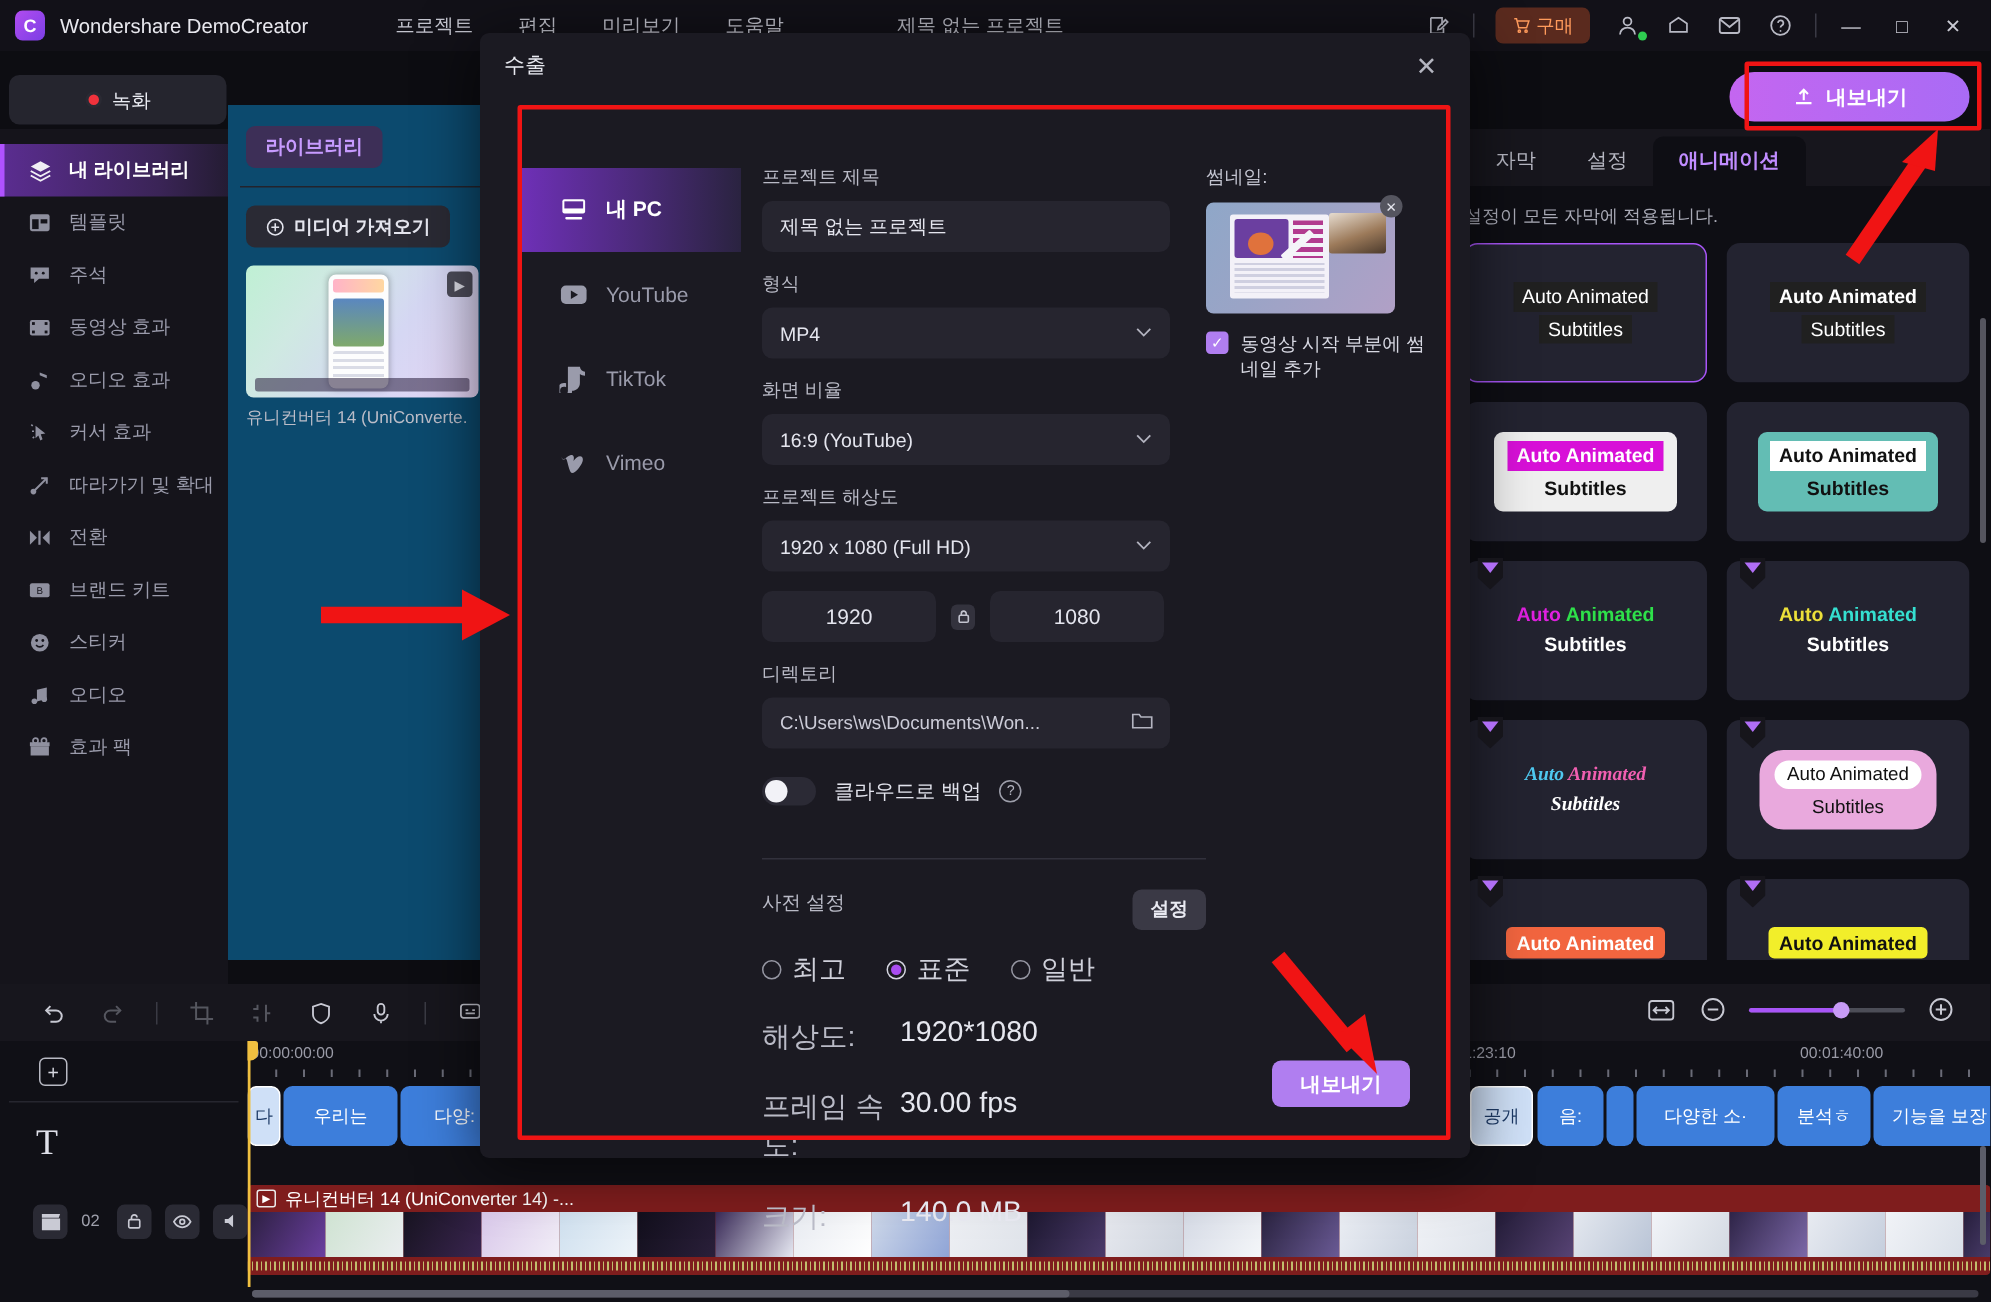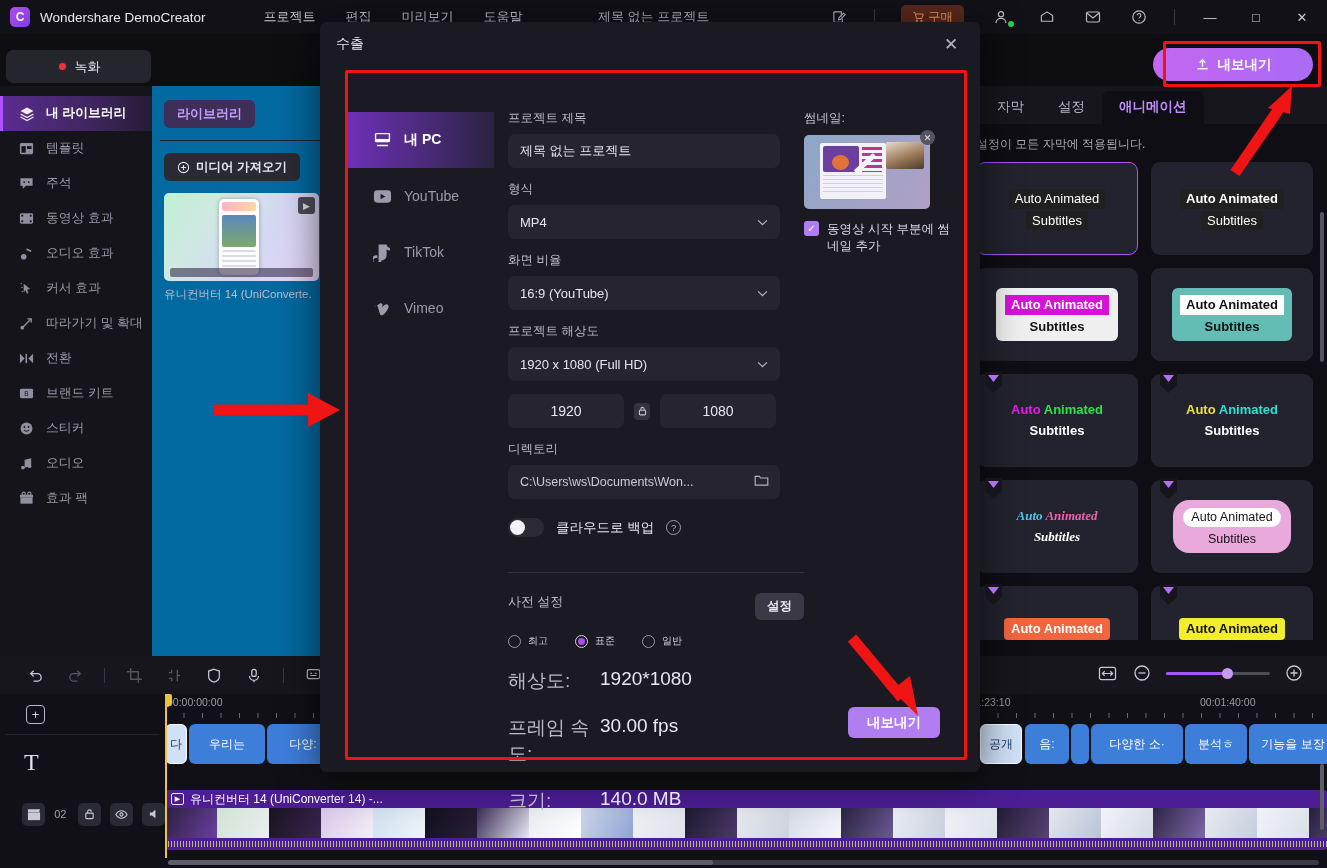--- a/index.html
+++ b/index.html
@@ -20,21 +20,21 @@
   .logo-mark {
     width: 20px; height: 20px; margin-left: 10px; border-radius: 5px;
     background: linear-gradient(135deg,#b14cf0,#7b3fe4);
     display: flex; align-items: center; justify-content: center;
     font-size: 12px; color: #fff; font-weight: bold;
   }
   .app-name { margin-left: 10px; font-size: 13.5px; color: #e8e8ee; }
   .menu { display: flex; margin-left: 58px; gap: 30px; }
   .menu-item { font-size: 13px; color: #c4c5cf; cursor: default; }
   .proj-title { position: absolute; left: 598px; font-size: 13px; color: #b9bac4; }
-  .tb-right { position: absolute; right: 8px; display: flex; align-items: center; gap: 12px; }
+  .tb-right { position: absolute; right: 8px; display: flex; align-items: center; gap: 0px; }
   .tb-ico {
     width: 34px; height: 32px; display: flex; align-items: center; justify-content: center;
     color: #b8b9c4; cursor: default;
   }
   .tb-sep { width: 1px; height: 16px; background: #3a3a45; margin: 0 6px; }
   .buy-btn {
     height: 24px; padding: 0 11px; border-radius: 5px;
     background: #5a2a1e; color: #ff9b5c; font-size: 12.5px;
     display: flex; align-items: center; gap: 4px; margin: 0 8px; cursor: pointer;
   }
@@ -60,21 +60,21 @@
   .side-item.active {
     background: linear-gradient(90deg,#5b2d91 0%, #3a2456 70%, #241c33 100%);
     color: #ffffff; font-weight: bold;
   }
   .side-item.active::before {
     content:""; position:absolute; left:0; top:0; bottom:0; width:3px; background:#b052ff;
   }
   .side-ico { width: 17px; height: 17px; display:flex; align-items:center; justify-content:center; color: inherit; opacity: .92;}
 
   
-  .librarypanel { position: absolute; top: 86px; left: 152px; width: 178px; height: 570px; background: #0369a1;}
+  .librarypanel { position: absolute; top: 70px; left: 152px; width: 178px; height: 570px; background: #0c4a6e;}
   .lib-tab {
     margin: 14px 0 0 12px; display: inline-block; padding: 5px 13px; border-radius: 6px;
     background: #3d2f57; color: #c79bff; font-size: 13px; font-weight: bold; cursor: pointer;
   }
   .lib-div { margin: 12px 8px 0 8px; height: 1px; background: #23232c;}
   .import-btn {
     margin: 12px 0 0 12px; height: 28px; width: 136px; border-radius: 6px; background: #2a2a34;
     display: flex; align-items: center; justify-content: center; gap: 6px;
     font-size: 12.5px; color: #e4e5ee; font-weight: bold; cursor: pointer;
   }
@@ -154,21 +154,21 @@
   .ticks { position:absolute; bottom:2px; left:0; right:0; height:7px;
     background-image: repeating-linear-gradient(90deg,#6a6b77 0 1px, transparent 1px 18.5px);
     background-position: left bottom; background-size: 18.5px 5px; background-repeat: repeat-x;}
   .subtrack { height:48px; position:relative; }
   .subclip {
     position:absolute; top:4px; height:40px; border-radius:6px; background:#3d7edb;
     color:#fff; font-size:12px; display:flex; align-items:center; justify-content:center;
     overflow:hidden; white-space:nowrap; cursor:pointer;
   }
   .subclip.sel { background:#cfe0f7; color:#1d3a66; border:1.5px solid #ffffff;}
-  .vidtrack { position:absolute; left:0; top:96px; right:0; height:60px; background:#4c1d95; border-radius:3px; overflow:hidden;}
+  .vidtrack { position:absolute; left:0; top:96px; right:0; height:60px; background:#7f1d1d; border-radius:3px; overflow:hidden;}
   .vid-head { height:18px; display:flex; align-items:center; gap:6px; padding-left:6px; font-size:12px; color:#ffffff;}
   .vid-playbox { width:13px; height:12px; border:1px solid #eaeaea; border-radius:2px; display:flex; align-items:center; justify-content:center; font-size:7px;}
   .filmstrip { height:30px; display:flex;}
   .frame { width:52px; height:30px; flex:none;}
   .waveline { position:absolute; bottom:3px; left:0; right:0; height:6px;
     background: repeating-linear-gradient(90deg, #cdd87a 0 1px, transparent 1px 3px); opacity:.85;}
   .playhead { position:absolute; top:0; bottom:10px; width:2px; background:#f0c040; z-index:6;}
   .playhead-cap { position:absolute; top:0; left:-5px; width:12px; height:13px; background:#f0c040; border-radius:2px 2px 5px 5px;}
   .hscroll { position:absolute; left:168px; right:8px; bottom:3px; height:5px; background:#3a3a45; border-radius:3px;}
   .hscroll-thumb { position:absolute; left:0; height:5px; width:545px; background:#5c5d69; border-radius:3px;}
@@ -216,21 +216,21 @@
   .toggle-row { display:flex; align-items:center; gap:12px; margin-top:19px;}
   .toggle { width:36px; height:19px; border-radius:10px; background:#2b2a35; position:relative; cursor:pointer;}
   .toggle-knob { position:absolute; left:2px; top:2px; width:15px; height:15px; border-radius:50%; background:#f2f2f7;}
   .toggle-label { font-size:13.5px; color:#e2e3ec;}
   .q-ico { width:15px; height:15px; border-radius:50%; border:1px solid #9d9eaa; font-size:9.5px; display:flex; align-items:center; justify-content:center; color:#b5b6c2; cursor:pointer;}
   .hr { width:296px; height:1px; background:#32313c; margin: 35px 0 20px 0;}
   .preset-row { display:flex; align-items:flex-start; width:296px; margin-bottom:14px;font-family:Liberation Serif, serif;}
   .preset-lbl { font-size:13px; color:#b9bac6;}
   .settings-btn { margin-left:auto; padding:5px 12px; border-radius:6px; background:#3a3945; font-size:12.5px; color:#e9eaf2; font-weight:bold; cursor:pointer;}
   .radio-row { display:flex; align-items:center; gap:27px; margin-bottom:20px;}
-  .radio { display:flex; align-items:center; gap:7px; font-size:10px; color:#cfd0da; cursor:pointer;}
+  .radio { display:flex; align-items:center; gap:7px; font-size:18px; color:#cfd0da; cursor:pointer;}
   .rad-dot { width:13px; height:13px; border-radius:50%; border:1.4px solid #9596a2; display:flex; align-items:center; justify-content:center;}
   .rad-dot.on { border-color:#d4d5e0;}
   .rad-inner { width:7px; height:7px; border-radius:50%; background:#a94df0;}
   .info-row { display:flex; margin-bottom:21px; font-size:19px;}
   .info-k { width:92px; color:#b9bac6;}
   .info-v { color:#e6e7ef;}
   .export-dlg-btn {
     position:absolute; right:26px; bottom:18px; width:92px; height:31px; border-radius:6px;
     background:#b07ef0; color:#ffffff; font-size:13.5px; font-weight:bold;
     display:flex; align-items:center; justify-content:center; cursor:pointer;

